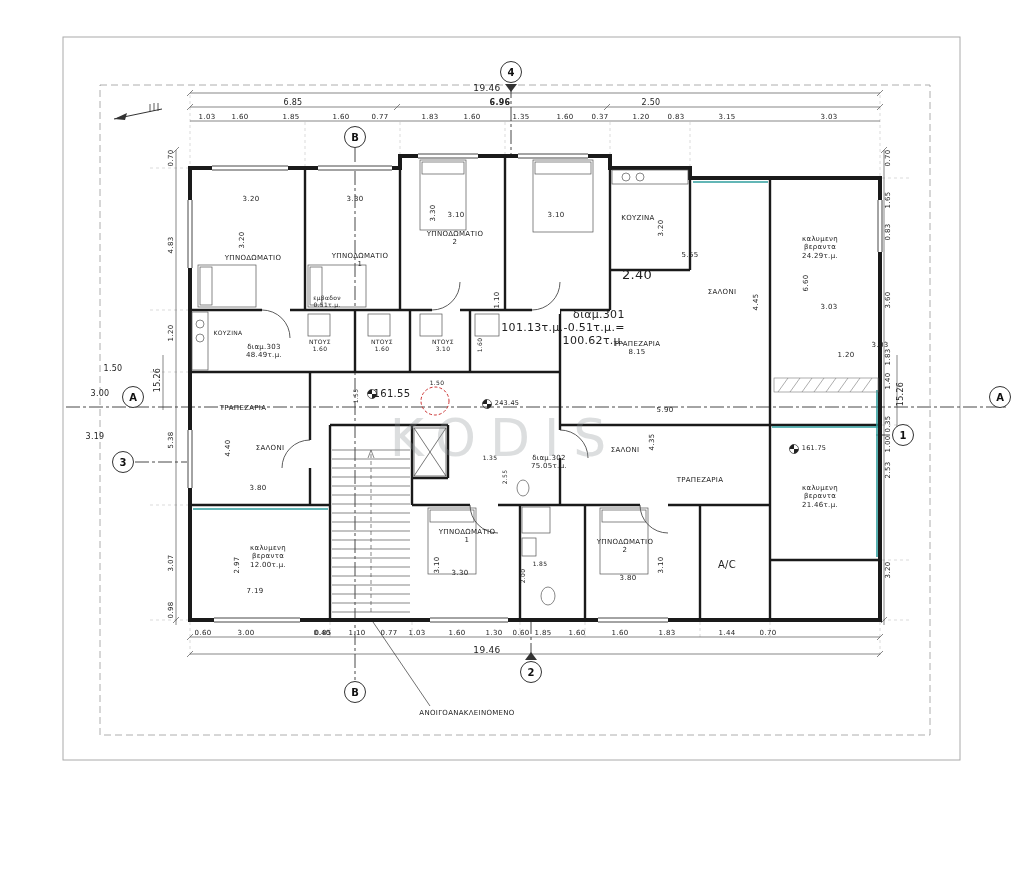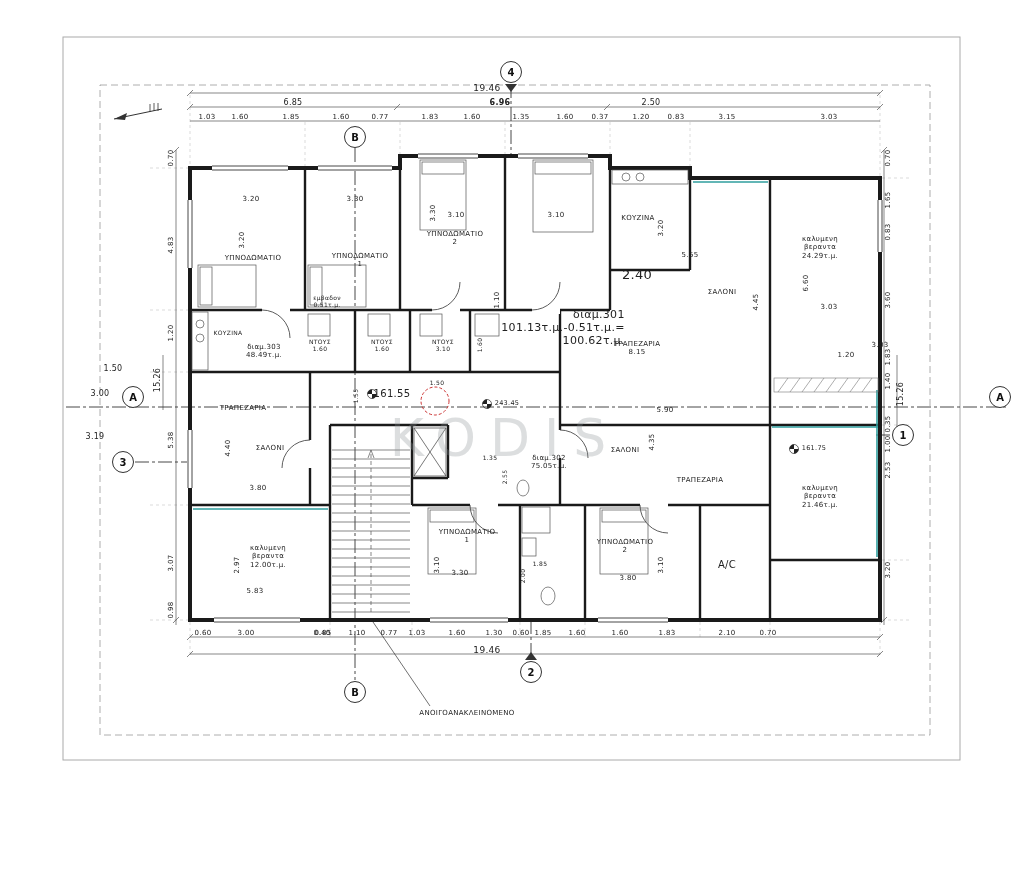--- a/index.html
+++ b/index.html
@@ -309,21 +309,21 @@
       <div class="lbl" style="left: 357px; top: 633px; font-size: 7px;">1.10</div>
       <div class="lbl" style="left: 389px; top: 633px; font-size: 7px;">0.77</div>
       <div class="lbl" style="left: 417px; top: 633px; font-size: 7px;">1.03</div>
       <div class="lbl" style="left: 457px; top: 633px; font-size: 7px;">1.60</div>
       <div class="lbl" style="left: 494px; top: 633px; font-size: 7px;">1.30</div>
       <div class="lbl" style="left: 521px; top: 633px; font-size: 7px;">0.60</div>
       <div class="lbl" style="left: 543px; top: 633px; font-size: 7px;">1.85</div>
       <div class="lbl" style="left: 577px; top: 633px; font-size: 7px;">1.60</div>
       <div class="lbl" style="left: 620px; top: 633px; font-size: 7px;">1.60</div>
       <div class="lbl" style="left: 667px; top: 633px; font-size: 7px;">1.83</div>
-      <div class="lbl" style="left: 727px; top: 633px; font-size: 7px;">2.10</div>
+      <div class="lbl" style="left: 727px; top: 633px; font-size: 7px;">1.44</div>
       <div class="lbl" style="left: 768px; top: 633px; font-size: 7px;">0.70</div>
       <div class="lbl" style="left: 487px; top: 650px; font-size: 9px;">19.46</div>
       <div class="lbl" style="left: 251px; top: 199px; font-size: 7px;">3.20</div>
       <div class="lbl rot" style="left: 242px; top: 240px; font-size: 7px;">3.20</div>
       <div class="lbl" style="left: 253px; top: 258px; font-size: 7px;">ΥΠΝΟΔΩΜΑΤΙΟ</div>
       <div class="lbl" style="left: 355px; top: 199px; font-size: 7px;">3.30</div>
       <div class="lbl" style="left: 360px; top: 260px; font-size: 7px;">ΥΠΝΟΔΩΜΑΤΙΟ
 1</div>
       <div class="lbl rot" style="left: 433px; top: 213px; font-size: 7px;">3.30</div>
       <div class="lbl" style="left: 456px; top: 215px; font-size: 7px;">3.10</div>
@@ -376,21 +376,21 @@
       <div class="lbl" style="left: 625px; top: 450px; font-size: 7px;">ΣΑΛΟΝΙ</div>
       <div class="lbl rot" style="left: 652px; top: 442px; font-size: 7px;">4.35</div>
       <div class="lbl" style="left: 700px; top: 480px; font-size: 7px;">ΤΡΑΠΕΖΑΡΙΑ</div>
       <div class="lbl" style="left: 820px; top: 497px; font-size: 7px;">καλυμενη
 βεραντα
 21.46τ.μ.</div>
       <div class="lbl" style="left: 268px; top: 557px; font-size: 7px;">καλυμενη
 βεραντα
 12.00τ.μ.</div>
       <div class="lbl rot" style="left: 237px; top: 565px; font-size: 7px;">2.97</div>
-      <div class="lbl" style="left: 255px; top: 591px; font-size: 7px;">5.83</div>
+      <div class="lbl" style="left: 255px; top: 591px; font-size: 7px;">7.19</div>
       <div class="lbl" style="left: 467px; top: 536px; font-size: 7px;">ΥΠΝΟΔΩΜΑΤΙΟ
 1</div>
       <div class="lbl rot" style="left: 437px; top: 565px; font-size: 7px;">3.10</div>
       <div class="lbl" style="left: 460px; top: 573px; font-size: 7px;">3.30</div>
       <div class="lbl" style="left: 540px; top: 564px; font-size: 6px;">1.85</div>
       <div class="lbl rot" style="left: 523px; top: 576px; font-size: 6px;">2.00</div>
       <div class="lbl" style="left: 625px; top: 546px; font-size: 7px;">ΥΠΝΟΔΩΜΑΤΙΟ
 2</div>
       <div class="lbl" style="left: 628px; top: 578px; font-size: 7px;">3.80</div>
       <div class="lbl rot" style="left: 661px; top: 565px; font-size: 7px;">3.10</div>

